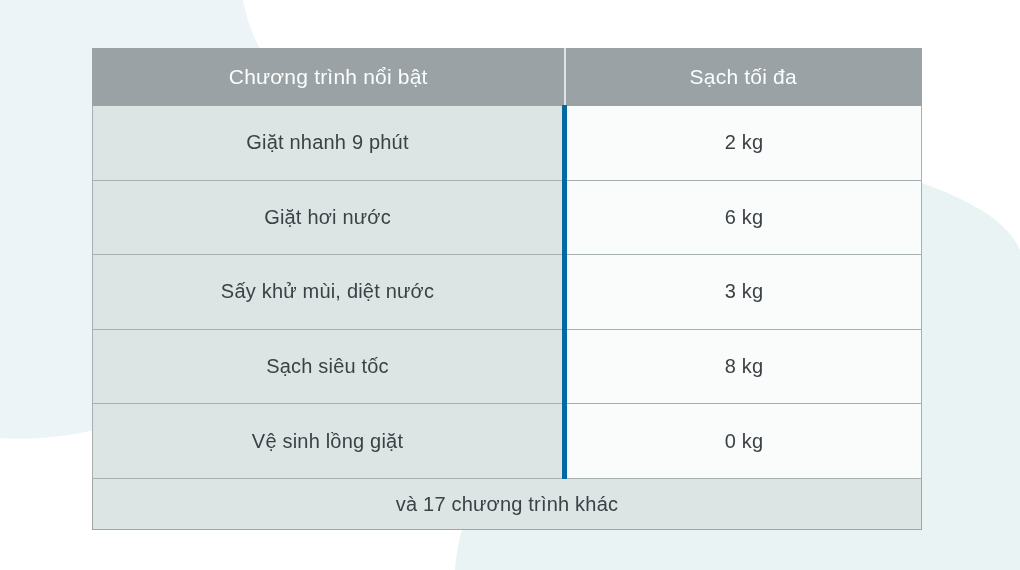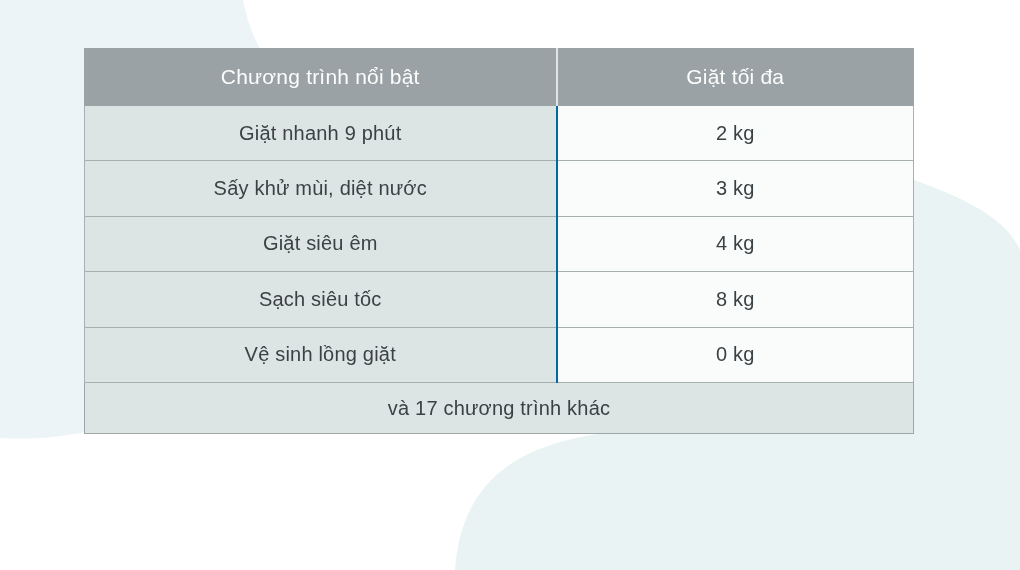--- a/index.html
+++ b/index.html
@@ -17,42 +17,42 @@
   html,body{margin:0;padding:0;}
   body{
     width:1020px;height:570px;overflow:hidden;
     background:var(--page_bg);
     font-family:"Liberation Sans", sans-serif;
   }
   .stage{position:relative;width:1020px;height:570px;}
   svg.bg{position:absolute;left:0;top:0;width:1020px;height:570px;display:block;}
 
   table.spec{
-    position:absolute;left:84px;top:48px;
-    width:829px;height:386px;
+    position:absolute;left:92px;top:48px;
+    width:829px;height:482px;
     border-collapse:collapse;table-layout:fixed;
     font-size:20px;color:var(--text);
     letter-spacing:.2px;
   }
   col.c1{width:472px;}
   col.c2{width:357px;}
   th{
     height:54px;
     background:var(--header_bg);
     color:var(--header_text);
     font-weight:400;font-size:21px;
     border:1px solid #9ba3a6;
   }
   th.h1{border-right:2px solid #dfe5e6;}
   td{
     text-align:center;vertical-align:middle;
     border:1px solid var(--border);
   }
   tbody td.cell-program{background:var(--program_col_bg);}
-  tbody td.cell-max{background:var(--value_col_bg);border-left:2px solid #0369a1;}
+  tbody td.cell-max{background:var(--value_col_bg);border-left:5px solid #0369a1;}
   tfoot td{
     height:48px;
     background:var(--footer_bg);
     border:1px solid #9fa8a8;
   }
 </style>
 </head>
 <body>
 
 <div class="stage">
@@ -64,40 +64,40 @@
   </svg>
 
   <table class="spec">
     <colgroup>
       <col class="c1">
         <col class="c2">
     </colgroup>
     <thead>
       <tr>
         <th class="h1">Chương trình nổi bật</th>
-        <th class="h2">Giặt tối đa</th>
+        <th class="h2">Sạch tối đa</th>
       </tr>
     </thead>
     <tbody>
     <tr>
       <td class="cell-program">Giặt nhanh 9 phút</td>
       <td class="cell-max">2 kg</td>
     </tr>
 
+    <tr>
+      <td class="cell-program">Giặt hơi nước</td>
+      <td class="cell-max">6 kg</td>
+    </tr>
 
     <tr>
       <td class="cell-program">Sấy khử mùi, diệt nước</td>
       <td class="cell-max">3 kg</td>
     </tr>
 
 
-    <tr>
-      <td class="cell-program">Giặt siêu êm</td>
-      <td class="cell-max">4 kg</td>
-    </tr>
 
     <tr>
       <td class="cell-program">Sạch siêu tốc</td>
       <td class="cell-max">8 kg</td>
     </tr>
 
 
     <tr>
       <td class="cell-program">Vệ sinh lồng giặt</td>
       <td class="cell-max">0 kg</td>

